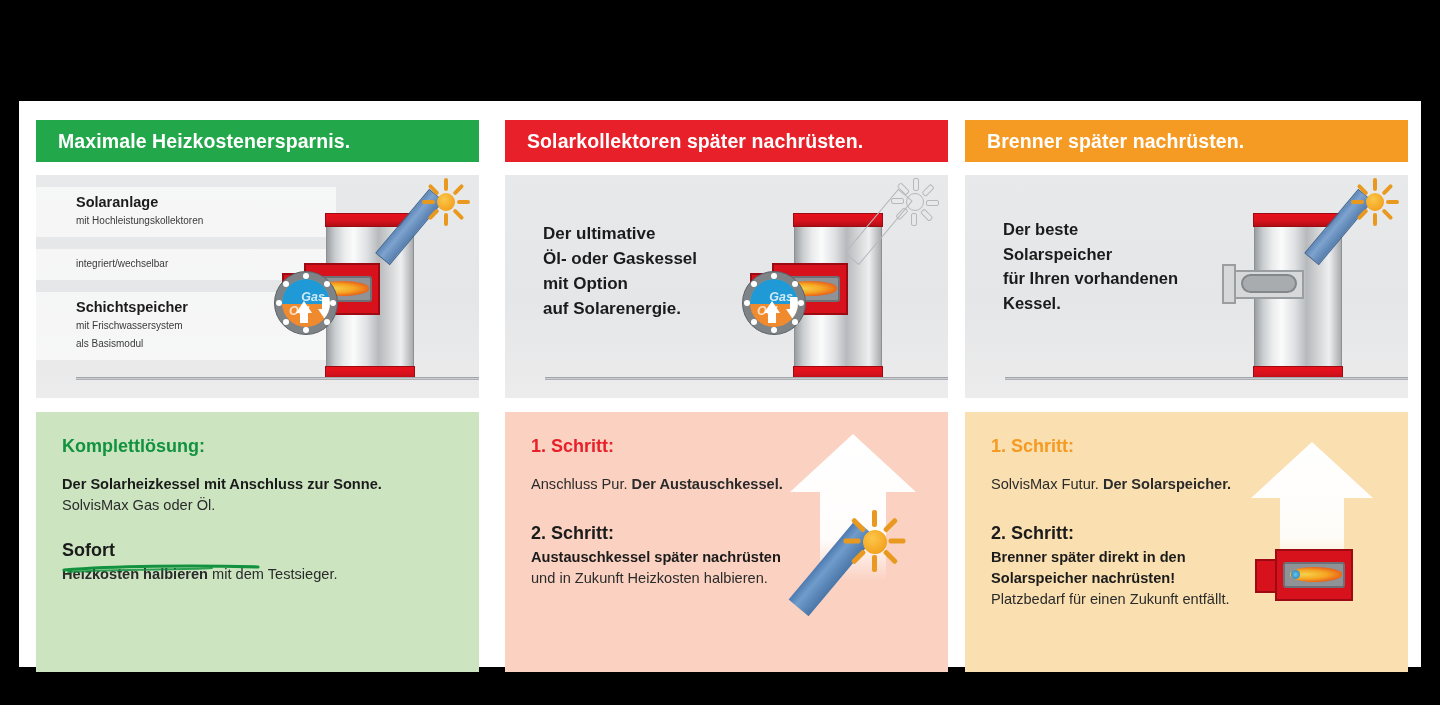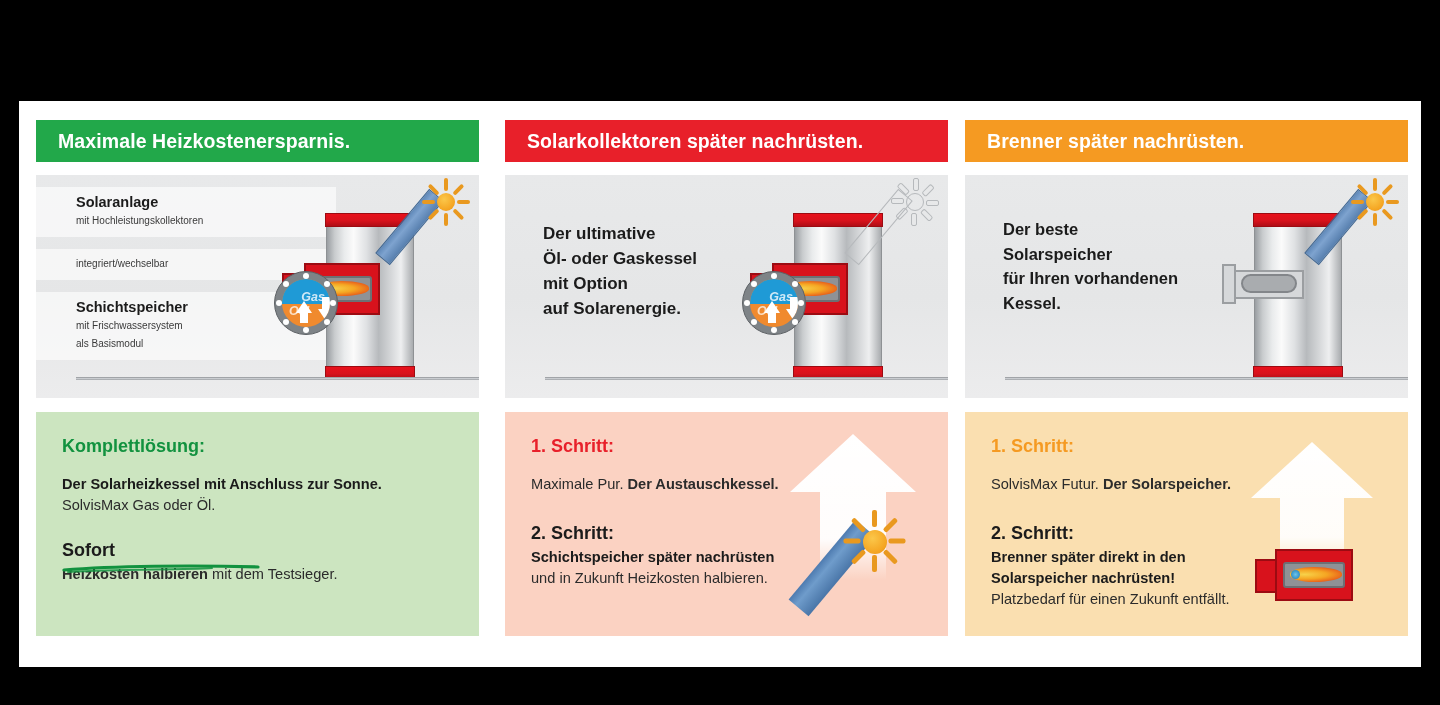--- a/index.html
+++ b/index.html
@@ -181,21 +181,21 @@
   .hx .plate {
     position:absolute; background:#d6d8da; border:2px solid #9b9ea1;
   }
   .hx .rod {
     position:absolute; background:#a9acaf; border:2px solid #83868a;
     border-radius:10px;
   }
 
   
   .box {
-    position:absolute; left:0; top:292px; width:100%; height:224px;
+    position:absolute; left:0; top:292px; width:100%; height:260px;
     padding:22px 26px 0 26px;
     overflow:hidden;
   }
   .box.green  { background:#cce5c0; }
   .box.pink   { background:#fbd2c2; }
   .box.peach  { background:#fadfb0; }
 
   .step {
     font-size:18px; font-weight:bold; line-height:24px;
   }
@@ -399,24 +399,24 @@
           <div class="ray" style="left:31px;top:2px;width:5px;height:17px;transform-origin:2.5px 31px;transform:rotate(90deg)"></div>
           <div class="ray" style="left:31px;top:2px;width:5px;height:17px;transform-origin:2.5px 31px;transform:rotate(135deg)"></div>
           <div class="ray" style="left:31px;top:2px;width:5px;height:17px;transform-origin:2.5px 31px;transform:rotate(180deg)"></div>
           <div class="ray" style="left:31px;top:2px;width:5px;height:17px;transform-origin:2.5px 31px;transform:rotate(225deg)"></div>
           <div class="ray" style="left:31px;top:2px;width:5px;height:17px;transform-origin:2.5px 31px;transform:rotate(270deg)"></div>
           <div class="ray" style="left:31px;top:2px;width:5px;height:17px;transform-origin:2.5px 31px;transform:rotate(315deg)"></div>
         </div>
 
         <div class="step red">1. Schritt:</div>
         <div class="gap16"></div>
-        <div class="ln"><span>Maximale Pur. </span><b>Der Austauschkessel.</b></div>
+        <div class="ln"><span>Anschluss Pur. </span><b>Der Austauschkessel.</b></div>
         <div class="gap26"></div>
         <div class="step" style="color:#1b1b1b">2. Schritt:</div>
-        <div class="ln b" style="margin-top:2px;">Schichtspeicher später nachrüsten</div>
+        <div class="ln b" style="margin-top:2px;">Austauschkessel später nachrüsten</div>
         <div class="ln">und in Zukunft Heizkosten halbieren.</div>
       </div>
     </div>
 
     <div class="panel p3">
 
       <div class="hdr orange">Brenner später nachrüsten.</div>
 
       <div class="illus">
 

